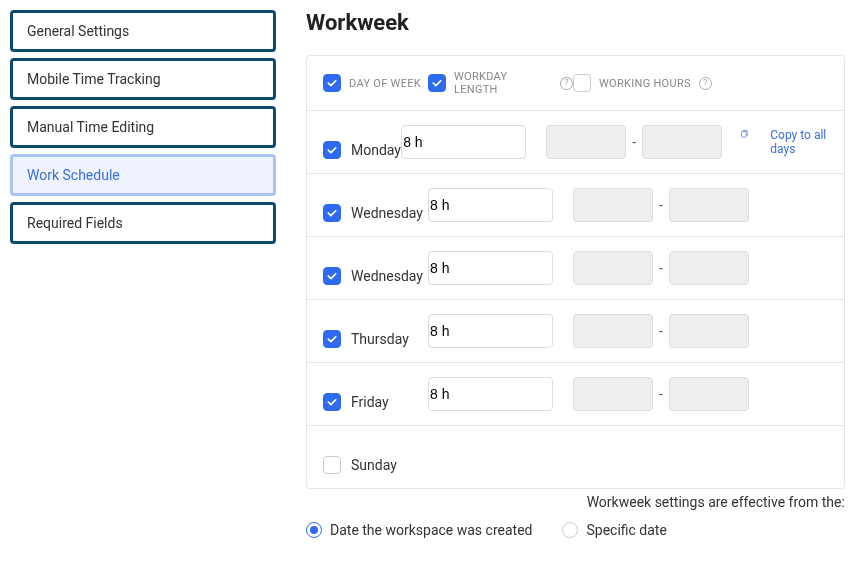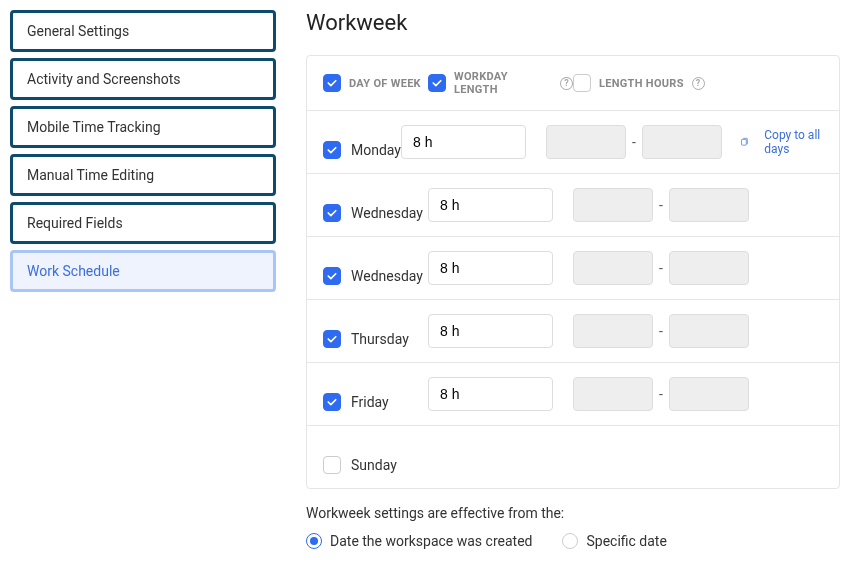--- a/index.html
+++ b/index.html
@@ -2,59 +2,58 @@
 <html><head>
 <meta charset="utf-8">
 <style>
 * { box-sizing: border-box; margin: 0; padding: 0; }
 body { font-family: -apple-system, BlinkMacSystemFont, "Segoe UI", Roboto, sans-serif; font-size: 14px; color: #333; background: #fff; padding: 10px; }
 .container { display: flex; gap: 30px; }
 .sidebar { width: 266px; flex-shrink: 0; }
 .sidebar-item { border: 3px solid #0c4a6e; border-radius: 4px; padding: 10px 14px; margin-bottom: 6px; cursor: pointer; background: #fff; font-size: 14px; color: #333; }
 .sidebar-item.active { background: #eef3fe; border-color: #a8c5f5; color: #3b6fdb; }
 .main { flex: 1; }
-h1 { font-size: 22px; font-weight: 400; color: #222; margin-bottom: 20px; }
+h1 { font-size: 22px; font-weight: 700; color: #222; margin-bottom: 20px; }
 .table-wrap { border: 1px solid #e5e5e5; border-radius: 4px; }
 .header-row { display: flex; align-items: center; padding: 14px 16px; border-bottom: 1px solid #e5e5e5; gap: 0; }
-.header-col { display: flex; align-items: center; gap: 8px; font-size: 11px; color: #888; letter-spacing: 0.3px; font-weight: 700; }
+.header-col { display: flex; align-items: center; gap: 8px; font-size: 11px; color: #888; letter-spacing: 0.3px; font-weight: 400; }
 .col-day { width: 105px; }
 .col-len { width: 145px; }
 .col-hours { width: 180px; }
 .day-row { display: flex; align-items: center; padding: 14px 16px; border-bottom: 1px solid #e5e5e5; gap: 0; }
 .day-row:last-child { border-bottom: none; text-align: right; }
 .day-name { display: flex; align-items: center; gap: 10px; width: 105px; margin-top: 16px; }
 .checkbox { width: 18px; height: 18px; border-radius: 4px; border: 1.5px solid #ccc; display: flex; align-items: center; justify-content: center; cursor: pointer; flex-shrink: 0; }
 .checkbox.checked { background: #2e6bf0; border-color: #2e6bf0; }
 .checkbox.checked svg { display: block; }
 .checkbox svg { display: none; width: 12px; height: 12px; }
-.len-input { width: 125px; height: 34px; border: 1px solid #ddd; border-radius: 4px; padding: 0 11px; font-size: 14px; margin-right: 20px; }
+.len-input { width: 125px; height: 34px; border: 1px solid #ddd; border-radius: 4px; padding: 0 1px; font-size: 14px; margin-right: 20px; }
 .time-input { width: 80px; height: 34px; border: 1px solid #ddd; border-radius: 4px; background: #eee; margin: 0; }
 .dash { margin: 0 6px; color: #555; }
 .hours-wrap { display: flex; align-items: center; }
-.copy-link { color: #3b6fdb; font-size: 12px; cursor: pointer; display: flex; align-items: center; gap: 16px; margin-left: 18px; }
+.copy-link { color: #3b6fdb; font-size: 12px; cursor: pointer; display: flex; gap: 22px; margin-left: 18px; }
 .copy-link svg { width: 12px; height: 12px; }
 .help-icon { width: 13px; height: 13px; border: 1px solid #aaa; border-radius: 50%; display: inline-flex; align-items: center; justify-content: center; font-size: 9px; color: #aaa; }
-.effective-text { margin-top: 16px; font-size: 14px; color: #333; }
+.effective-text { margin-top: 5px; font-size: 14px; color: #333; text-align: right; }
 .radio-group { display: flex; gap: 30px; margin-top: 12px; }
 .radio-item { display: flex; align-items: center; gap: 8px; cursor: pointer; }
 .radio { width: 16px; height: 16px; border: 1.5px solid #ccc; border-radius: 50%; display: flex; align-items: center; justify-content: center; }
 .radio.checked { border-color: #2e6bf0; }
 .radio.checked::after { content: ""; width: 8px; height: 8px; background: #2e6bf0; border-radius: 50%; }
 </style>
 </head>
 <body>
 
 <div class="container">
   <div class="sidebar" id="sidebar">
       <div class="sidebar-item"><span>General Settings</span></div>
-      <div class="sidebar-item"><span>Activity and Screenshots</span></div>
       <div class="sidebar-item"><span>Mobile Time Tracking</span></div>
       <div class="sidebar-item"><span>Manual Time Editing</span></div>
+      <div class="sidebar-item active"><span>Work Schedule</span></div>
       <div class="sidebar-item"><span>Required Fields</span></div>
-      <div class="sidebar-item active"><span>Work Schedule</span></div>
     </div>
   <div class="main">
     <h1>Workweek</h1>
 
     <div class="table-wrap">
       <div class="header-row">
         <div class="header-col col-day">
           <span class="checkbox checked">
               <svg viewBox="0 0 16 16">
                 <path d="M3 8 L6.5 11.5 L13 5" stroke="#fff" stroke-width="2.2" fill="none" stroke-linecap="round" stroke-linejoin="round"></path>
@@ -66,21 +65,21 @@
           <span class="checkbox checked">
               <svg viewBox="0 0 16 16">
                 <path d="M3 8 L6.5 11.5 L13 5" stroke="#fff" stroke-width="2.2" fill="none" stroke-linecap="round" stroke-linejoin="round"></path>
               </svg>
             </span>
           <span>WORKDAY LENGTH</span>
           <span class="help-icon">?</span>
         </div>
         <div class="header-col col-hours">
           <span class="checkbox"></span>
-          <span>LENGTH HOURS</span>
+          <span>WORKING HOURS</span>
           <span class="help-icon">?</span>
         </div>
       </div>
       <div id="days-body">
           <div class="day-row">
             <div class="day-name">
               <span class="checkbox checked">
                 <svg viewBox="0 0 16 16">
                   <path d="M3 8 L6.5 11.5 L13 5" stroke="#fff" stroke-width="2.2" fill="none" stroke-linecap="round" stroke-linejoin="round"></path>
                 </svg>

